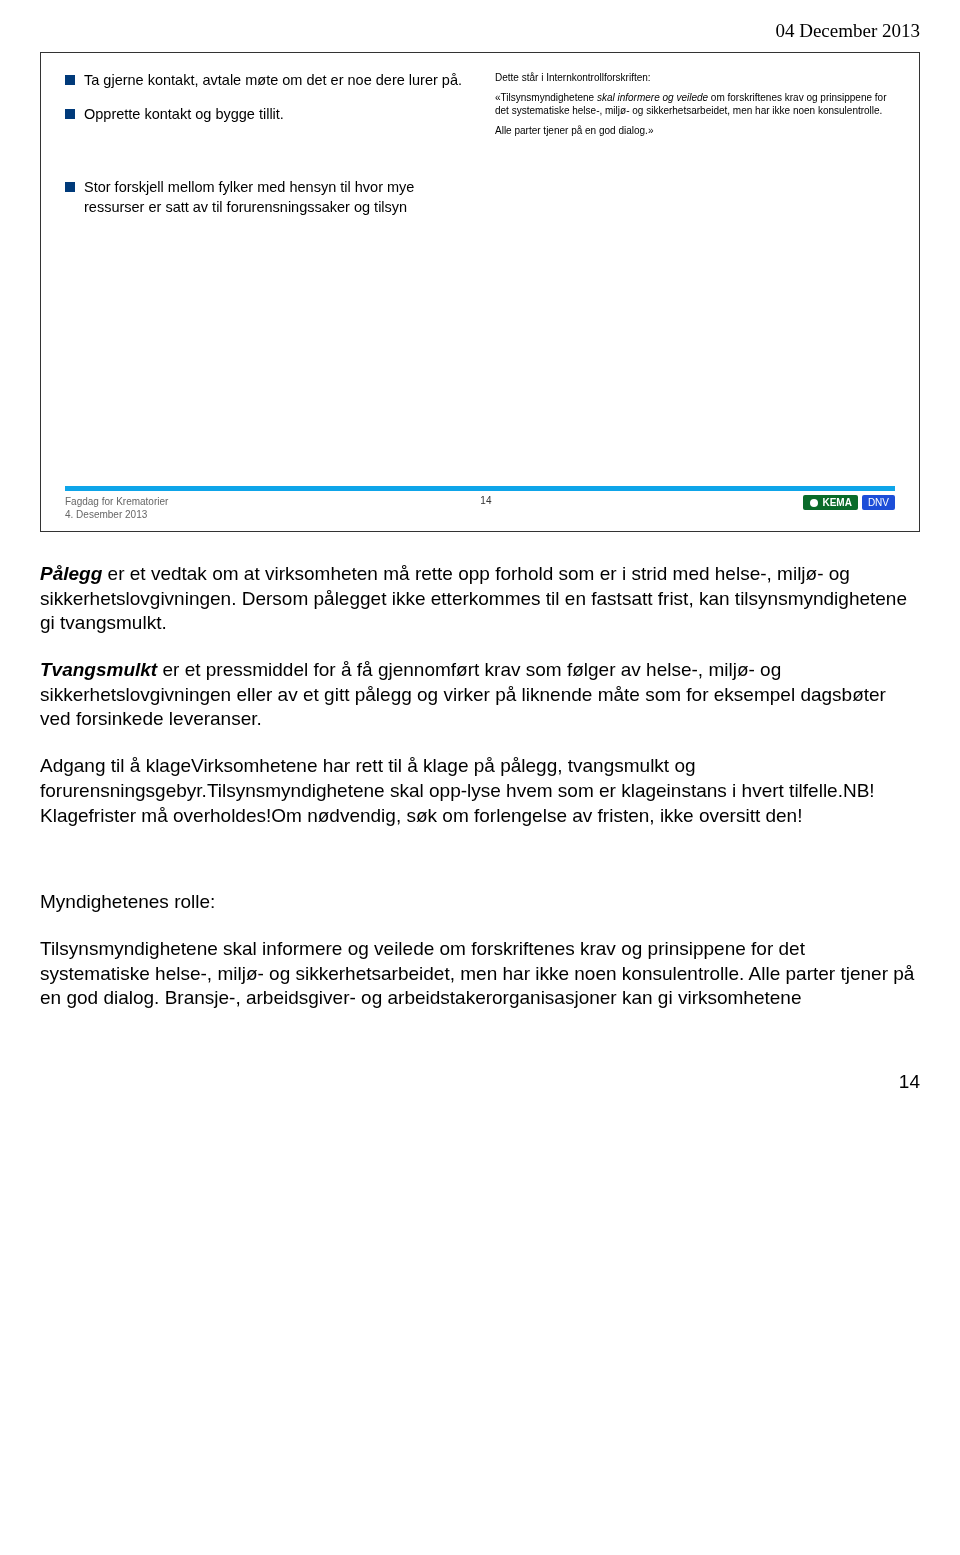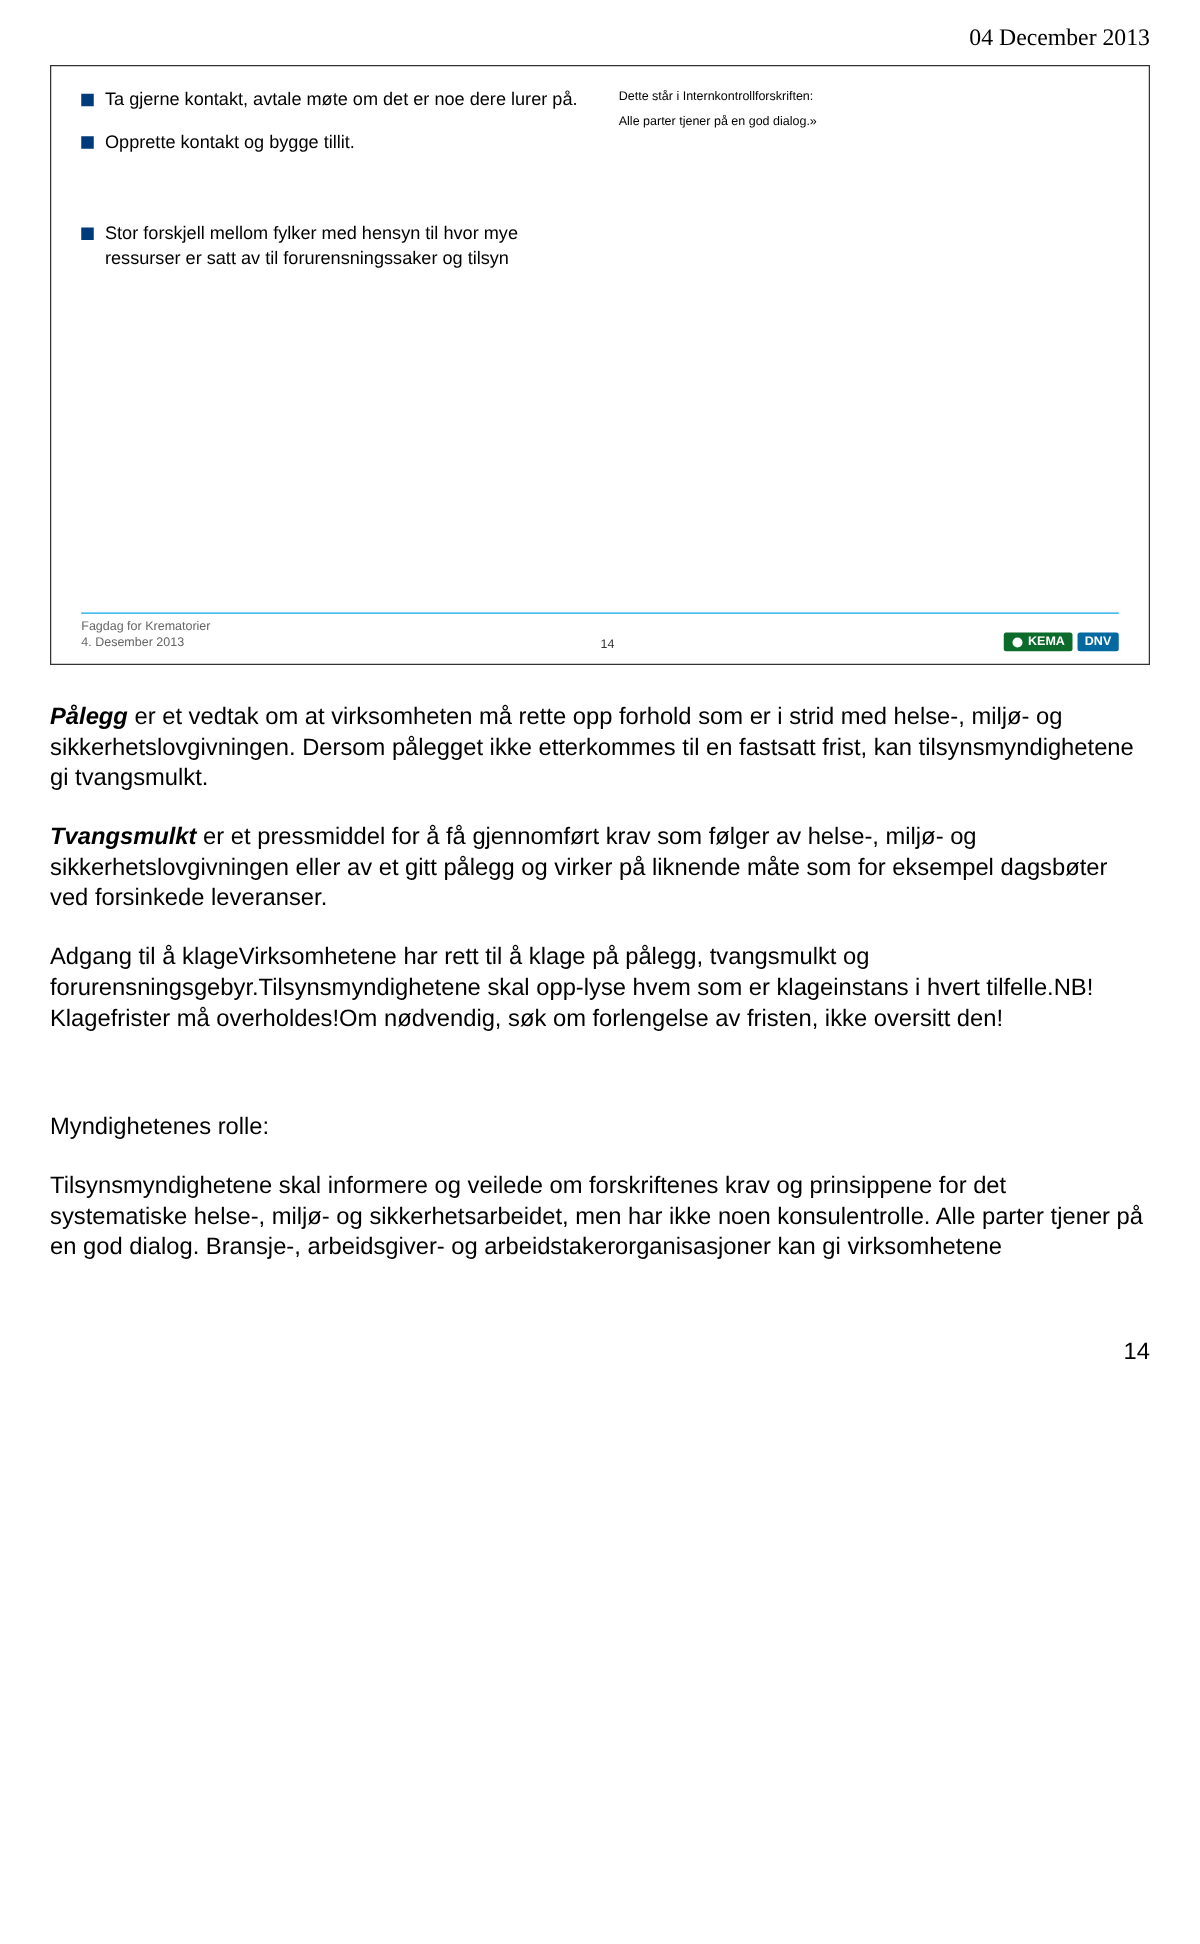--- a/index.html
+++ b/index.html
@@ -51,36 +51,36 @@
   .right-block { font-size: 10px; line-height: 1.35; }
   .right-block p { margin-bottom: 6px; }
   .italic { font-style: italic; }
   .slide-footer {
     position: absolute;
     bottom: 10px;
     left: 24px;
     right: 24px;
     display: flex;
     justify-content: space-between;
-    align-items: flex-end;
+    align-items: flex-start;
     font-size: 10px;
     color: #666;
-    border-top: 1px solid #0ea5e9;
+    border-top: 5px solid #0ea5e9;
     padding-top: 4px;
   }
   .slide-footer .left { line-height: 1.3; }
   .slide-footer .center { flex:1; text-align:center; color:#333; }
   .slide-footer .logos { display:flex; gap:4px; align-items:center; }
   .logo-kema {
     background:#0a6b2a; color:#fff; font-weight:bold;
     padding:2px 6px; font-size:10px; border-radius:2px;
     display:flex; align-items:center;
   }
   .logo-dnv {
-    background:#0369a1; color:#fff; font-weight:bold;
+    background:#1d4ed8; color:#fff; font-weight:normal;
     padding:2px 6px; font-size:10px; border-radius:2px;
   }
   .body-text {
     font-size: 19px;
     line-height: 1.3;
     margin-bottom: 22px;
   }
   .body-text .bolditalic { font-weight: bold; font-style: italic; }
   .body-text .bold { font-weight: normal; }
   .page-num {
@@ -107,20 +107,23 @@
         <span>Opprette kontakt og bygge tillit.</span>
       </div>
       <div style="height:40px"></div>
       <div class="bullet-item">
         <span class="sq"></span>
         <span>Stor forskjell mellom fylker med hensyn til hvor mye ressurser er satt av til forurensningssaker og tilsyn</span>
       </div>
     </div>
     <div class="col right-block">
       <p>Dette står i Internkontrollforskriften:</p>
+      <p>
+        <span>«Tilsynsmyndighetene </span><span class="italic">skal informere og veilede</span><span> om forskriftenes krav og prinsippene for det systematiske helse-, miljø- og sikkerhetsarbeidet, men har ikke noen konsulentrolle.</span>
+      </p>
       <p>Alle parter tjener på en god dialog.»</p>
     </div>
   </div>
 
   <div class="slide-footer">
     <div class="left">
       <div>Fagdag for Krematorier</div>
       <div>4. Desember 2013</div>
     </div>
     <div class="center">14</div>

